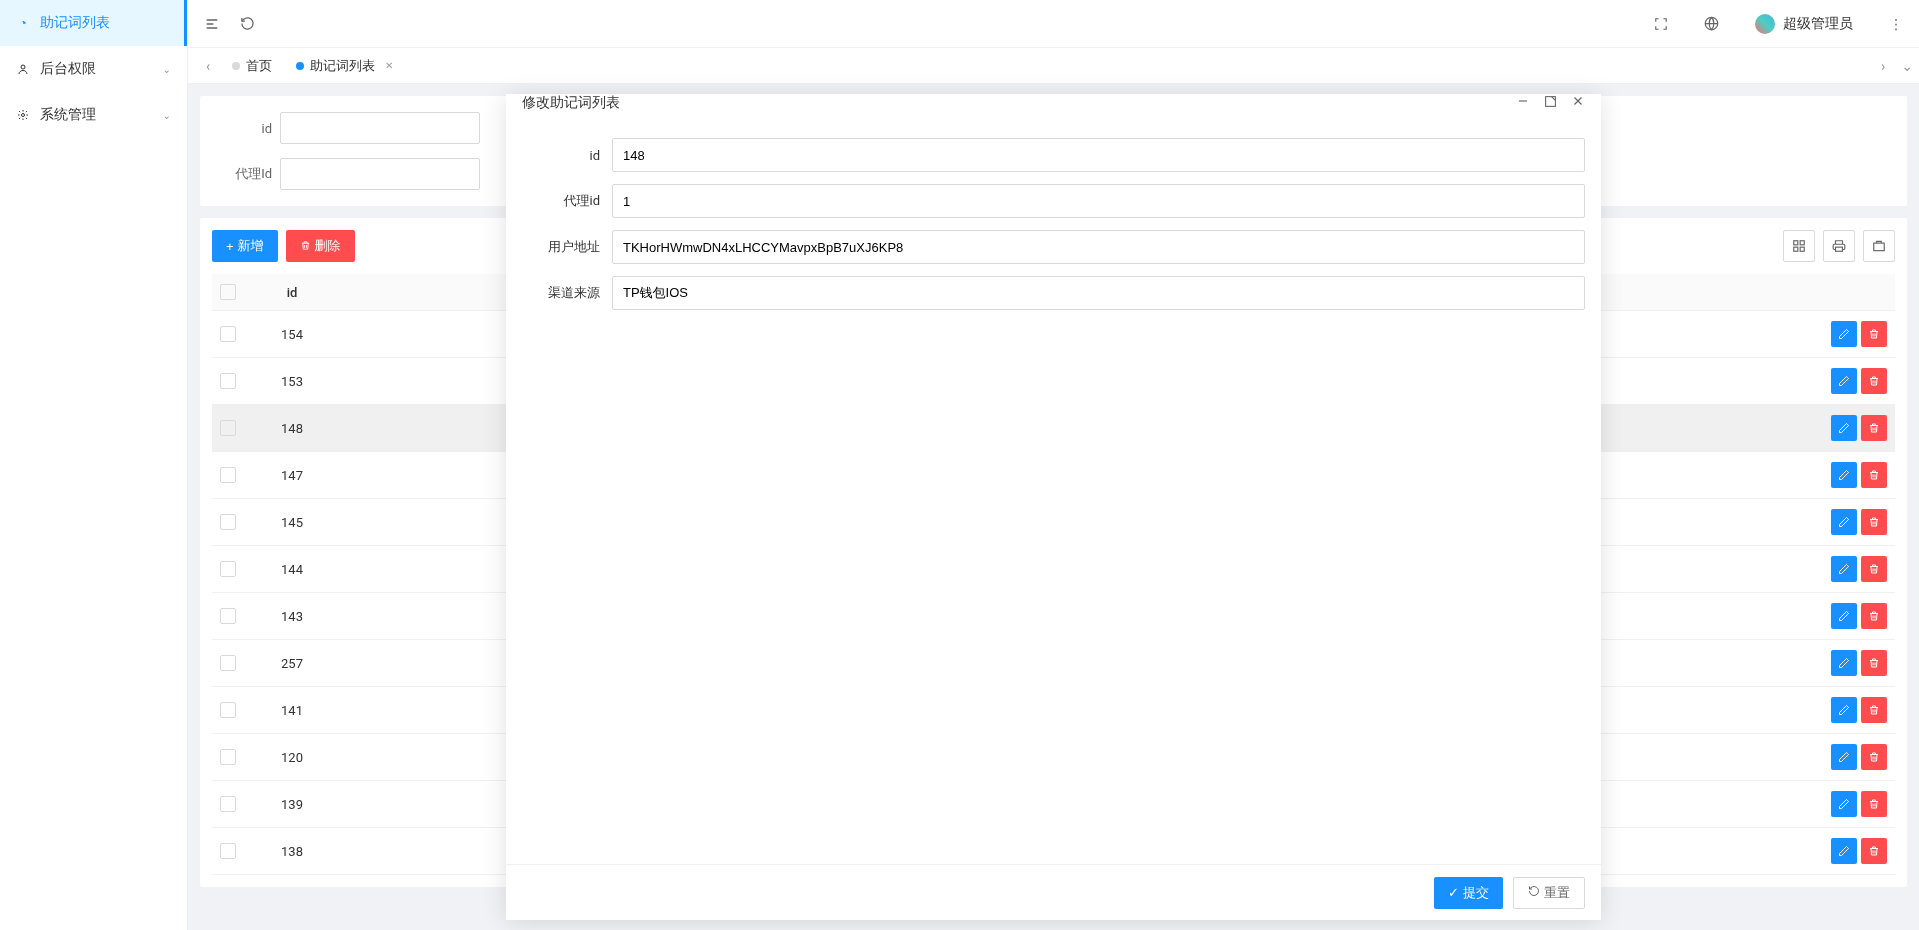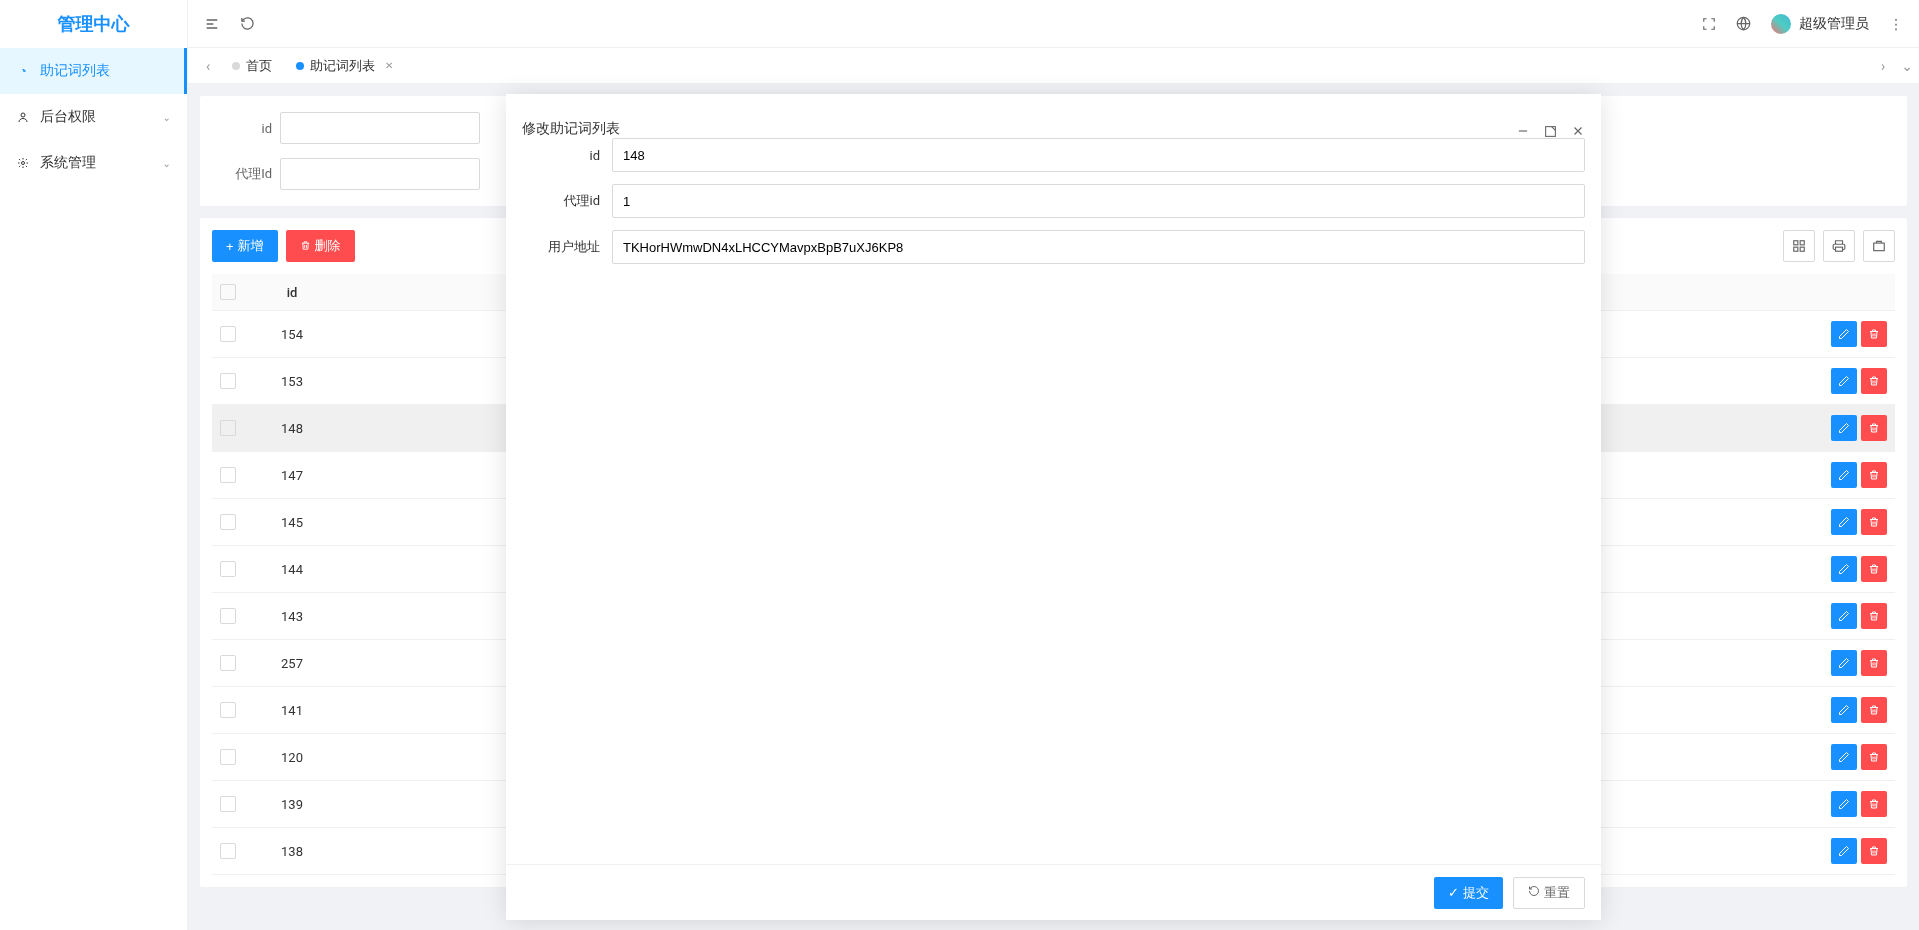--- a/index.html
+++ b/index.html
@@ -8,21 +8,21 @@
 .sidebar{width:188px;background:#fff;border-right:1px solid #f0f0f0;}
 .logo{height:48px;display:flex;align-items:center;justify-content:center;color:#1890ff;font-size:18px;font-weight:600;}
 .menu-item{display:flex;align-items:center;padding:0 16px;height:46px;cursor:pointer;color:#333;}
 .menu-item.active{background:#e6f7ff;color:#1890ff;border-right:3px solid #1890ff;}
 .menu-icon{width:14px;height:14px;margin-right:10px;display:flex;align-items:center;justify-content:center;font-size:12px;}
 .menu-arrow{margin-left:auto;font-size:10px;color:#999;}
 .main{flex:1;display:flex;flex-direction:column;background:#f0f2f5;overflow:hidden;}
 .header{height:48px;background:#fff;display:flex;align-items:center;padding:0 16px;border-bottom:1px solid #f0f0f0;}
 .header-left{display:flex;align-items:center;gap:20px;}
 .header-icon{cursor:pointer;color:#666;display:flex;align-items:center;}
-.header-right{margin-left:auto;display:flex;align-items:center;gap:20px;}
+.header-right{margin-left:auto;display:flex;align-items:center;gap:36px;}
 .user-info{display:flex;align-items:center;gap:8px;}
 .avatar{width:20px;height:20px;border-radius:50%;background:linear-gradient(45deg,#ff6b6b,#4ecdc4,#45b7d1);}
 .tabs-bar{height:36px;background:#fff;display:flex;align-items:center;padding:0 8px;border-bottom:1px solid #f0f0f0;position:relative;}
 .tab-nav{width:24px;height:100%;display:flex;align-items:center;justify-content:center;cursor:pointer;color:#999;}
 .tab-nav.right{position:absolute;right:24px;}
 .tab-nav.menu{position:absolute;right:0;}
 .tab{padding:0 12px;height:100%;display:flex;align-items:center;gap:6px;cursor:pointer;font-size:13px;}
 .tab-dot{width:8px;height:8px;border-radius:50%;}
 .tab-dot.gray{background:#d9d9d9;}
 .tab-dot.blue{background:#1890ff;}
@@ -46,39 +46,38 @@
 th,td{padding:10px 8px;text-align:left;border-bottom:1px solid #f0f0f0;font-size:13px;}
 th{font-weight:500;color:#333;background:#fafafa;}
 tr.highlighted td{background:#f0f0f0;}
 .checkbox{width:16px;height:16px;border:1px solid #d9d9d9;border-radius:2px;}
 .row-actions{display:flex;gap:4px;}
 .row-btn{width:26px;height:26px;border:none;border-radius:2px;display:flex;align-items:center;justify-content:center;cursor:pointer;color:#fff;}
 .row-btn.edit{background:#1890ff;}
 .row-btn.delete{background:#ff4d4f;}
 .modal-overlay{position:fixed;left:188px;right:0;top:84px;bottom:0;background:rgba(255,255,255,0);display:flex;justify-content:center;pointer-events:none;}
 .modal{width:1095px;background:#fff;box-shadow:0 2px 24px rgba(0,0,0,.12);display:flex;flex-direction:column;pointer-events:auto;margin-top:10px;max-height:calc(100% - 20px);}
-.modal-header{height:44px;display:flex;align-items:flex-end;padding:0 16px;}
+.modal-header{height:44px;display:flex;align-items:flex-start;padding:0 16px;}
 .modal-title{font-size:14px;}
 .modal-actions{margin-left:auto;display:flex;gap:14px;color:#666;}
 .modal-action{cursor:pointer;display:flex;align-items:center;}
 .modal-body{flex:1;padding:0 16px 16px;overflow:auto;}
 .form-row{display:flex;align-items:center;margin-bottom:12px;}
 .form-label{width:90px;text-align:right;padding-right:12px;color:#333;font-size:13px;}
 .form-input{flex:1;height:34px;border:1px solid #d9d9d9;border-radius:2px;padding:0 10px;outline:none;font-size:13px;}
 .modal-footer{height:56px;border-top:1px solid #f0f0f0;display:flex;align-items:center;justify-content:flex-end;padding:0 16px;gap:10px;}
 .col-check{width:40px;}
 .col-id{width:80px;text-align:center;}
 .col-actions{width:70px;}
 </style>
 </head>
 <body>
 
 <div class="layout">
   <div class="sidebar">
-    <div class="logo">管理中心</div>
     <div class="menu-item active">
       <span class="menu-icon">◔</span>
       <span>助记词列表</span>
     </div>
     <div class="menu-item">
       <span class="menu-icon">
         <svg width="12" height="12" viewBox="0 0 24 24" fill="none" stroke="currentColor" stroke-width="2">
             <circle cx="12" cy="8" r="4"></circle>
             <path d="M4 22c0-4 3.5-7 8-7s8 3 8 7"></path>
           </svg>
@@ -499,20 +498,24 @@
         <input class="form-input" value="148" style="">
       </div>
       <div class="form-row">
         <div class="form-label">代理id</div>
         <input class="form-input" value="1" style="">
       </div>
       <div class="form-row">
         <div class="form-label">用户地址</div>
         <input class="form-input" value="TKHorHWmwDN4xLHCCYMavpxBpB7uXJ6KP8" style="">
       </div>
+      <div class="form-row">
+        <div class="form-label">渠道来源</div>
+        <input class="form-input" value="TP钱包IOS" style="">
+      </div>
     </div>
     <div class="modal-footer">
       <button class="btn btn-primary">
         <span>✓</span>
         <span>提交</span>
       </button>
       <button class="btn btn-default">
         <span><svg width="12" height="12" viewBox="0 0 24 24" fill="none" stroke="currentColor" stroke-width="2">
               <path d="M3 12a9 9 0 1 0 3-6.7L3 8"></path>
               <path d="M3 3v5h5"></path>

